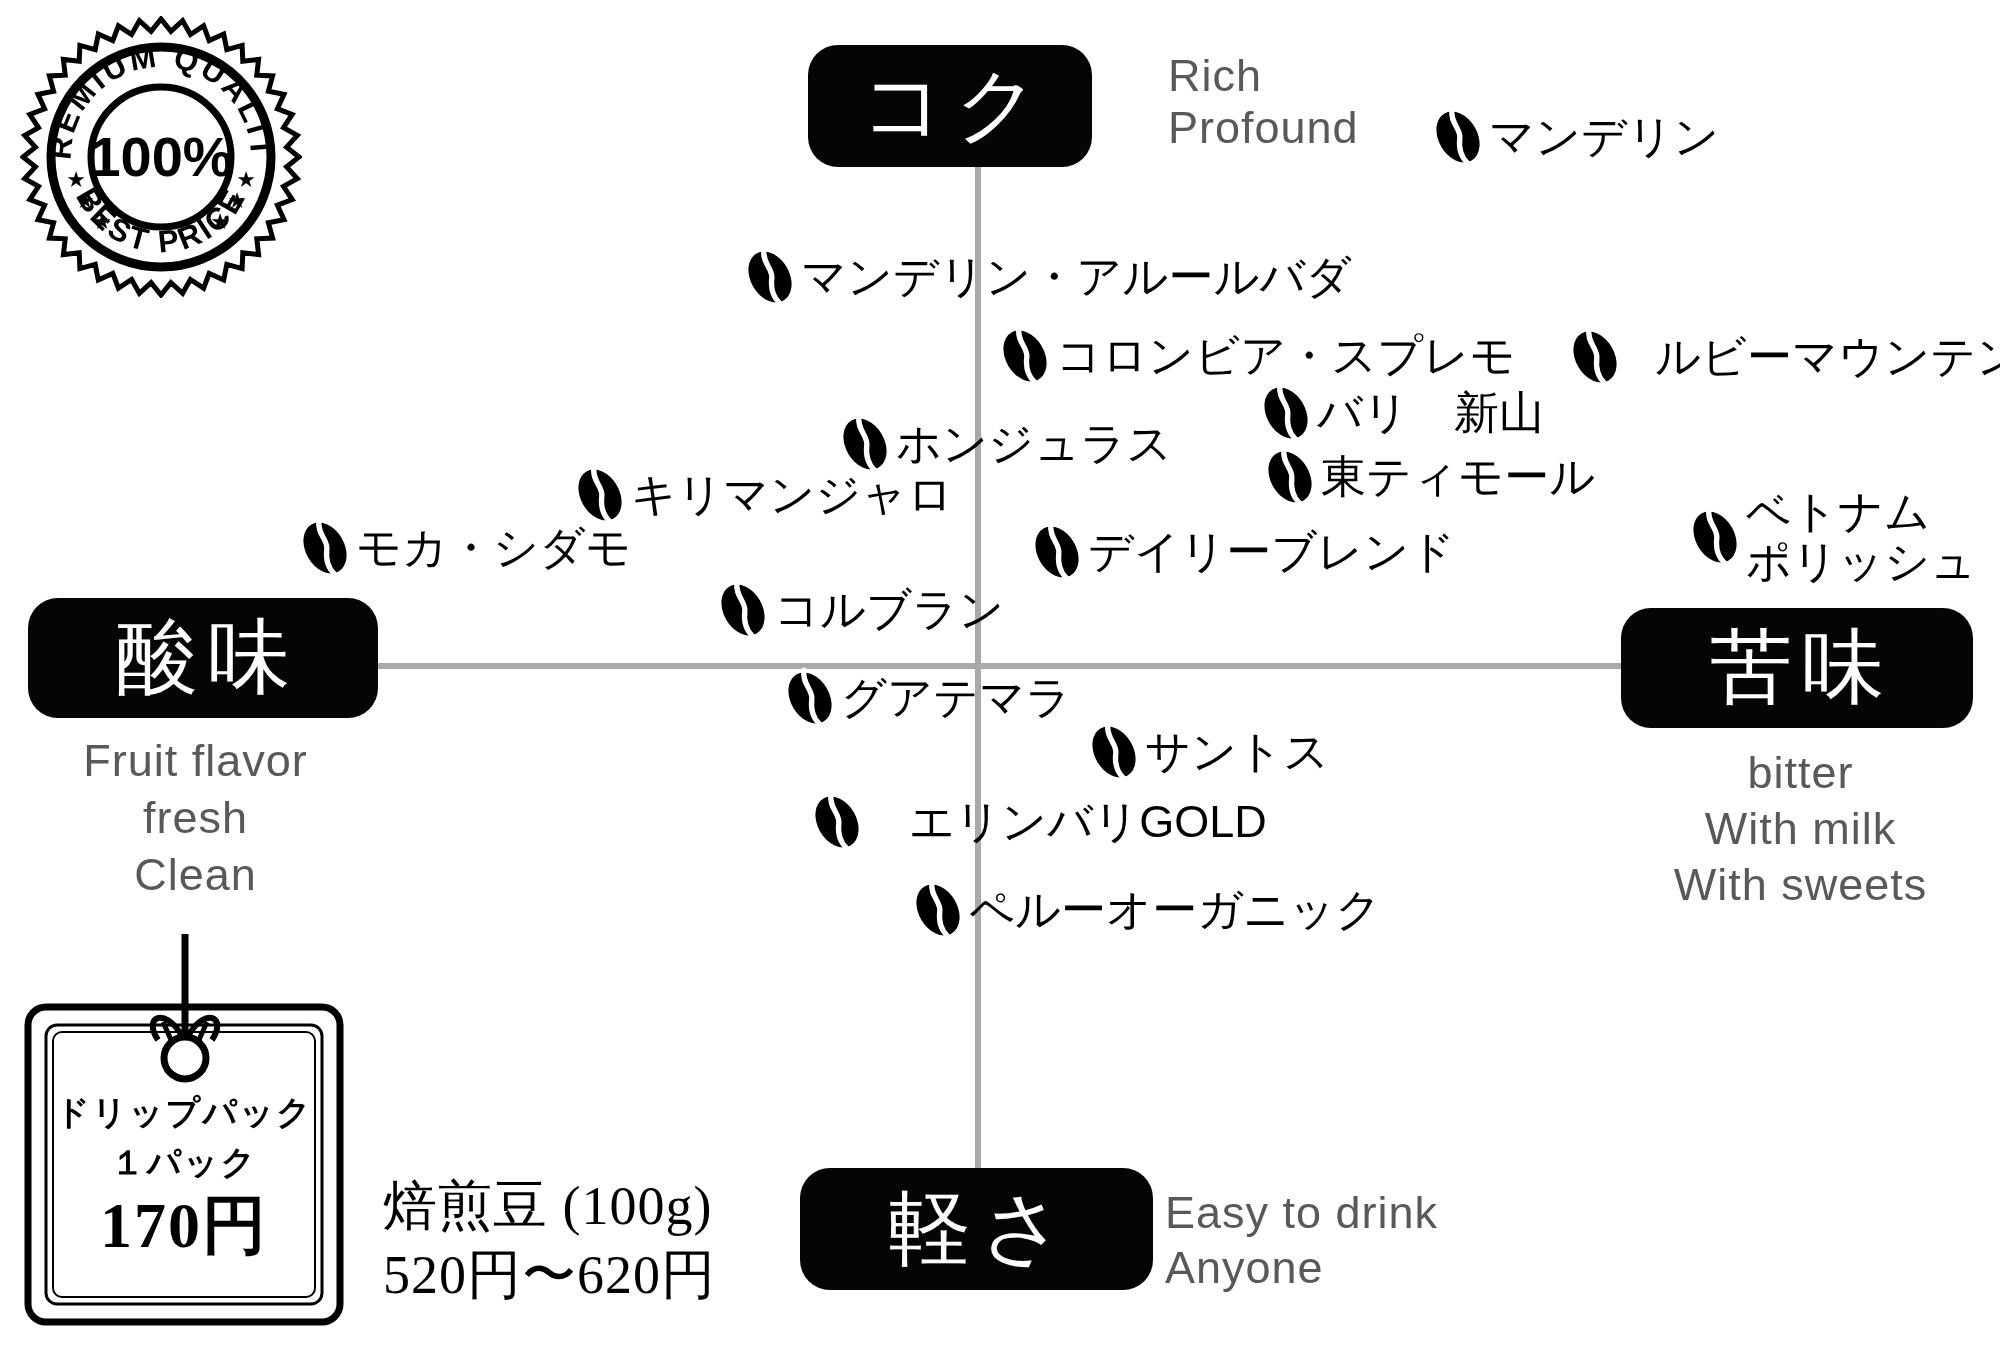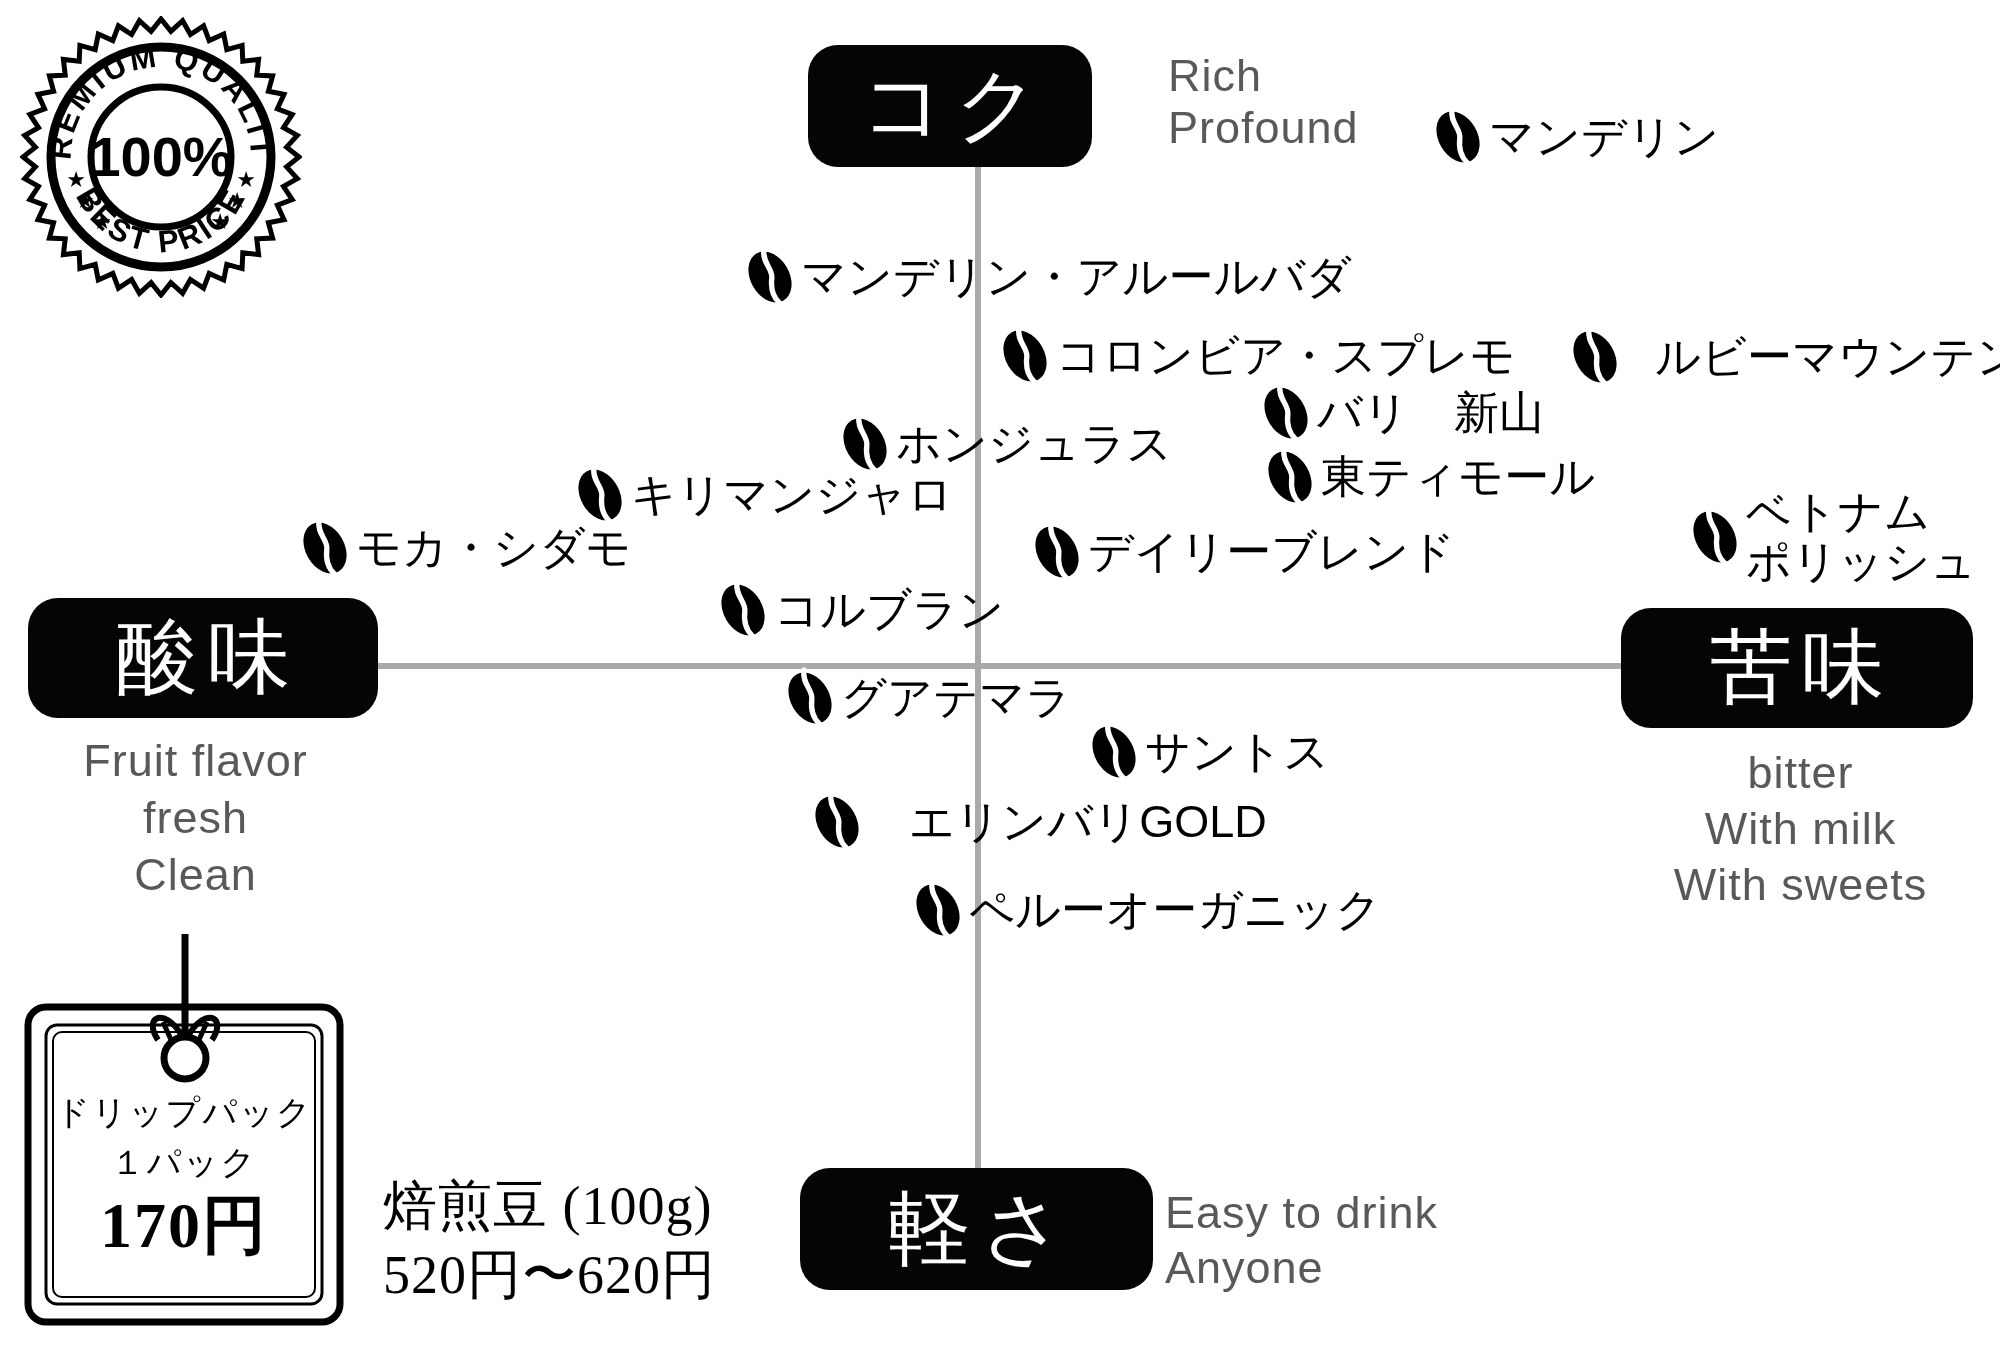--- a/index.html
+++ b/index.html
@@ -18,21 +18,21 @@
   }
   
   .hand{position:absolute;color:#58595b;font-size:45px;letter-spacing:1px;line-height:57px;font-weight:400;}
   .hand.center{text-align:center;}
   .hand .ln{display:block;}
   
   .bean{position:absolute;display:flex;align-items:center;}
   .bean svg{width:62px;height:62px;flex:0 0 auto;}
   .bean-label{font-size:45px;line-height:1.12;white-space:pre;color:#000;}
   
-  .tag-text{position:absolute;left:28px;width:312px;text-align:center;}
+  .tag-text{position:absolute;left:28px;width:312px;text-align:center;font-weight:bold;}
   .serif{font-family:"Liberation Serif","DejaVu Serif",serif;}
   #tag-line1,#tag-line2{font-size:34px;letter-spacing:2px;}
   #tag-price{font-size:64px;font-weight:bold;letter-spacing:2px;}
   #roast-price{position:absolute;left:383px;top:1172px;font-size:54px;line-height:69px;letter-spacing:1px;}
   svg text{font-family:"Liberation Sans","DejaVu Sans",sans-serif;}
 </style>
 </head>
 <body>
 
 <svg width="0" height="0" style="position:absolute" aria-hidden="true">

